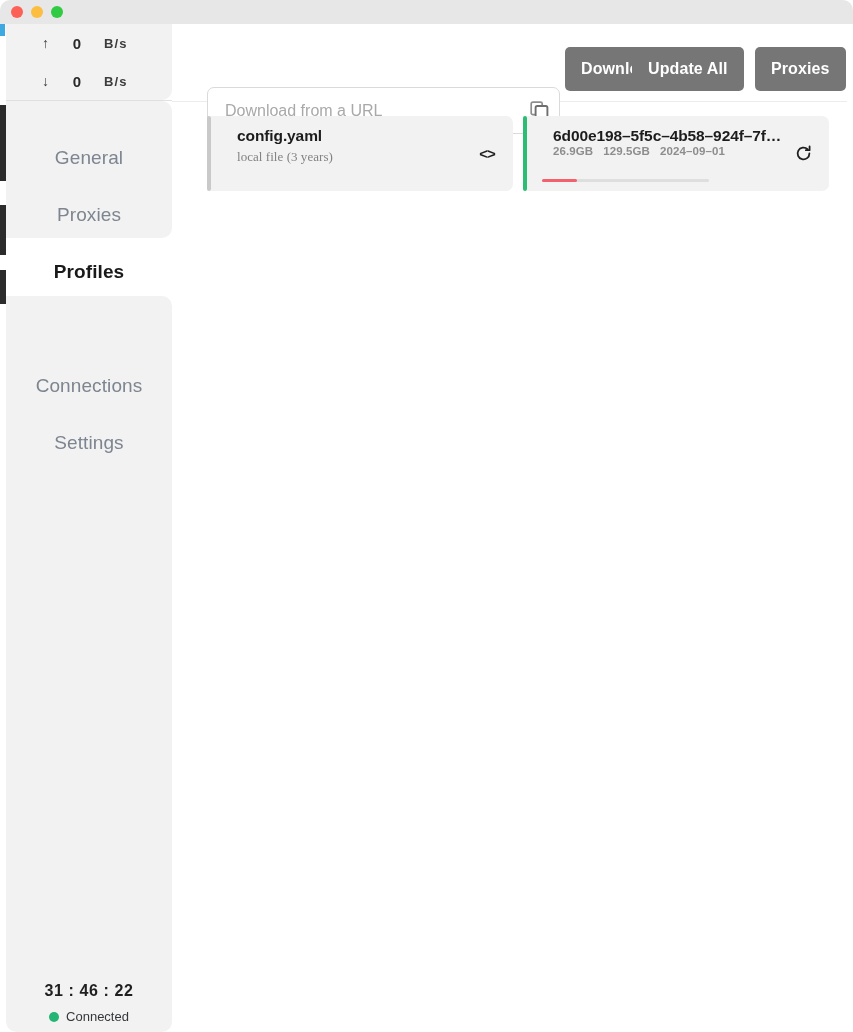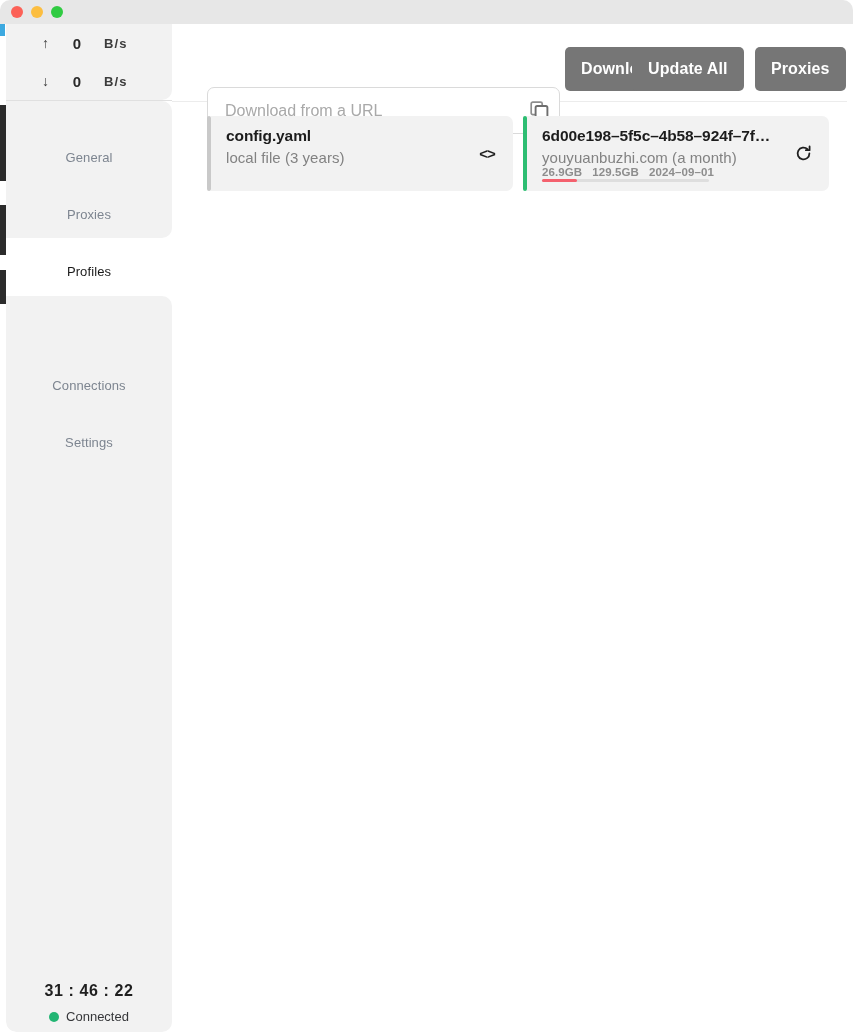--- a/index.html
+++ b/index.html
@@ -152,29 +152,29 @@
     background: #ffffff;
   }
   .nav-item {
     position: absolute;
     left: 0;
     width: 166px;
     height: 57px;
     display: flex;
     align-items: center;
     justify-content: center;
-    font-size: 13px;
+    font-size: 19px;
     color: #7d8590;
     letter-spacing: 0.1px;
     cursor: pointer;
     background: transparent;
   }
   .nav-item.selected {
     color: #1a1a1a;
-    font-weight: 400;
+    font-weight: 700;
     text-align: center;
   }
   #nav-general     { top: 105px; }
   #nav-proxies     { top: 162px; }
   #nav-profiles    { top: 219px; }
   #nav-logs        { top: 276px; }
   #nav-connections { top: 333px; }
   #nav-settings    { top: 390px; text-align: right; }
   #nav-feedback    { top: 447px; }
 
@@ -306,37 +306,38 @@
     border-radius: 2px;
     flex: 0 0 4px;
   }
   .card-accent.inactive { background: #c9c9c9; }
   .card-accent.active   { background: #2dbd72; }
   .card-body {
     flex: 1;
     background: #f2f2f2;
     border-radius: 0 7px 7px 0;
     position: relative;
-    padding: 11px 14px 0 15px;
+    padding: 11px 14px 0 26px;
   }
   .card-title {
     font-size: 15.5px;
     font-weight: 700;
     color: #1c1c1c;
     letter-spacing: -0.1px;
     white-space: nowrap;
     overflow: hidden;
     text-overflow: ellipsis;
     max-width: 238px;
   }
   .card-subtitle {
-    font-size: 15px;
+    font-size: 13px;
     color: #828282;
     margin-top: 4px;
     letter-spacing: 0.05px;
+    font-family: Liberation Serif, serif;
   }
   .card-meta {
     display: flex;
     gap: 10px;
     margin-top: 0;
     font-size: 11.5px;
     font-weight: 700;
     color: #8d8d8d;
     letter-spacing: 0.1px;
   }
@@ -463,21 +464,20 @@
               <button class="card-action">
                 <span class="code-glyph">&lt;&gt;</span>
               </button>
             </div>
           </div>
 
           <div class="profile-card">
             <div class="card-accent active" style="background: rgb(45, 189, 114);"></div>
             <div class="card-body">
               <div class="card-title">6d00e198–5f5c–4b58–924f–7f…</div>
-              <div class="card-subtitle">youyuanbuzhi.com (a month)</div>
               <div class="card-meta">
                 <span>26.9GB</span>
                 <span>129.5GB</span>
                 <span>2024–09–01</span>
               </div>
               <div class="usage-bar-track">
                 <div class="usage-bar-fill" id="usage-fill" style="width: 20.8%; background: rgb(244, 97, 110);"></div>
               </div>
               <button class="card-action">
                 <svg width="19" height="19" viewBox="0 0 20 20" fill="none" aria-hidden="true">

